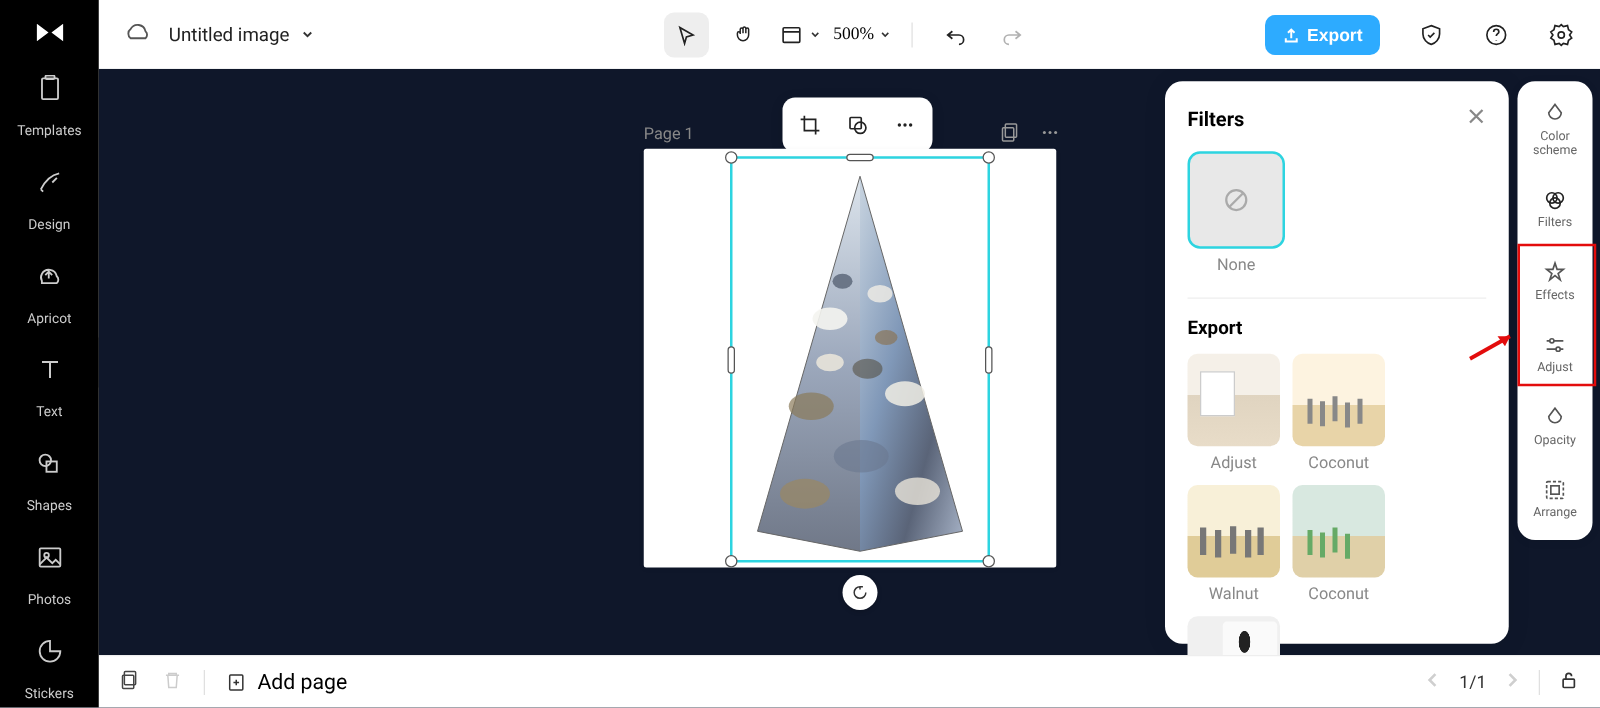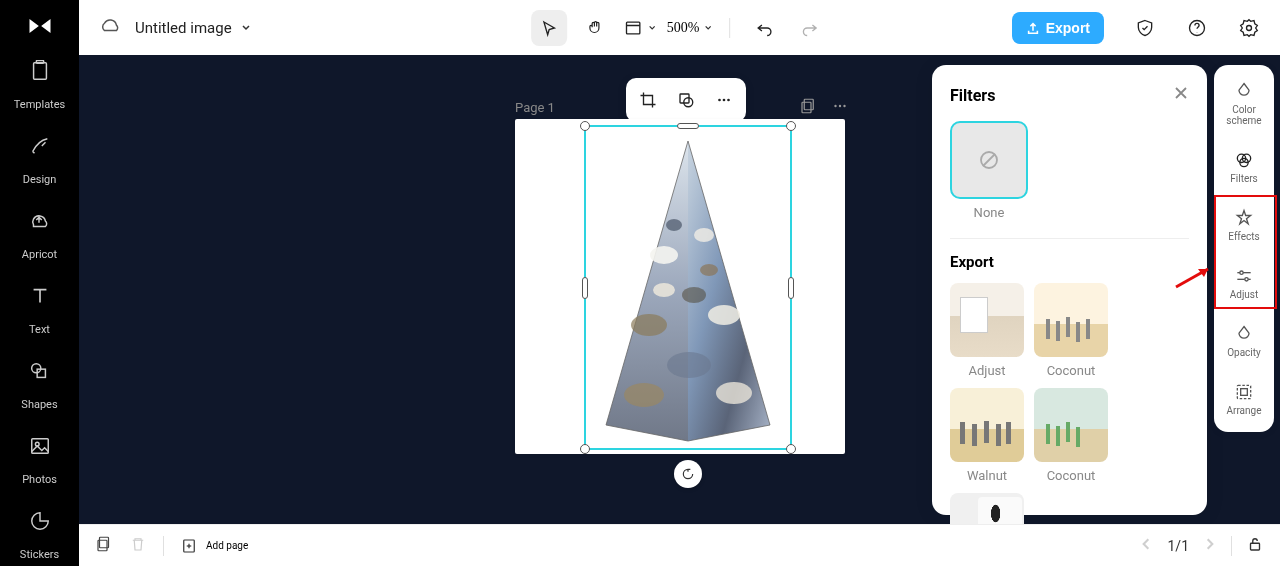--- a/index.html
+++ b/index.html
@@ -102,21 +102,21 @@
 .annot-arrow { position: absolute; right: 66px; top: 208px; z-index: 20; pointer-events: none; }
 .annot-arrow svg { width: 40px; height: 26px; }
 
 
 .bottombar { position: absolute; left: 79px; bottom: 0; right: 0; height: 42px; background: #fff; display: flex; align-items: center; padding: 0 16px; border-top: 1px solid #eee; }
 .bb-left { display: flex; align-items: center; gap: 16px; }
 .bb-left svg { width: 18px; height: 18px; }
 .bb-icon { cursor: pointer; color: #444; }
 .bb-icon.disabled { color: #ccc; cursor: default; }
 .bb-div { width: 1px; height: 20px; background: #e0e0e0; }
-.add-page { display: flex; align-items: center; gap: 8px; cursor: pointer; font-size: 10px; }
+.add-page { display: flex; align-items: center; gap: 8px; cursor: pointer; font-size: 17px; }
 .bb-right { margin-left: auto; display: flex; align-items: center; gap: 14px; color: #888; }
 .bb-right svg { width: 14px; height: 14px; }
 .pager { font-size: 14px; color: #333; }
 .lock svg { width: 18px; height: 18px; stroke: #333; }
 </style>
 </head>
 <body>
 
 <div class="left-sidebar">
   <div class="logo">

